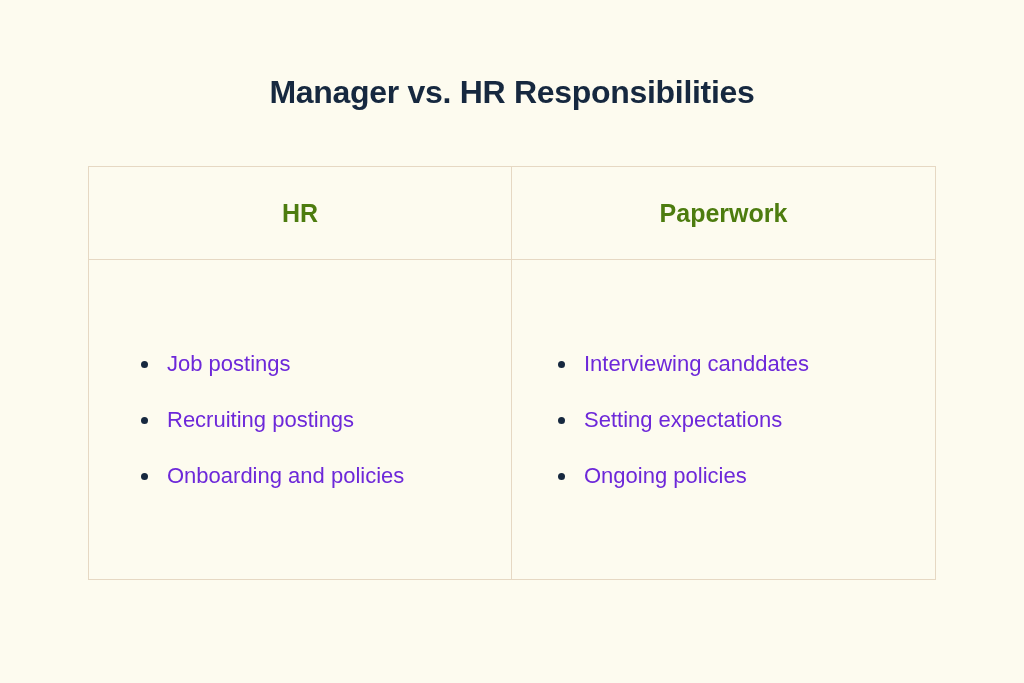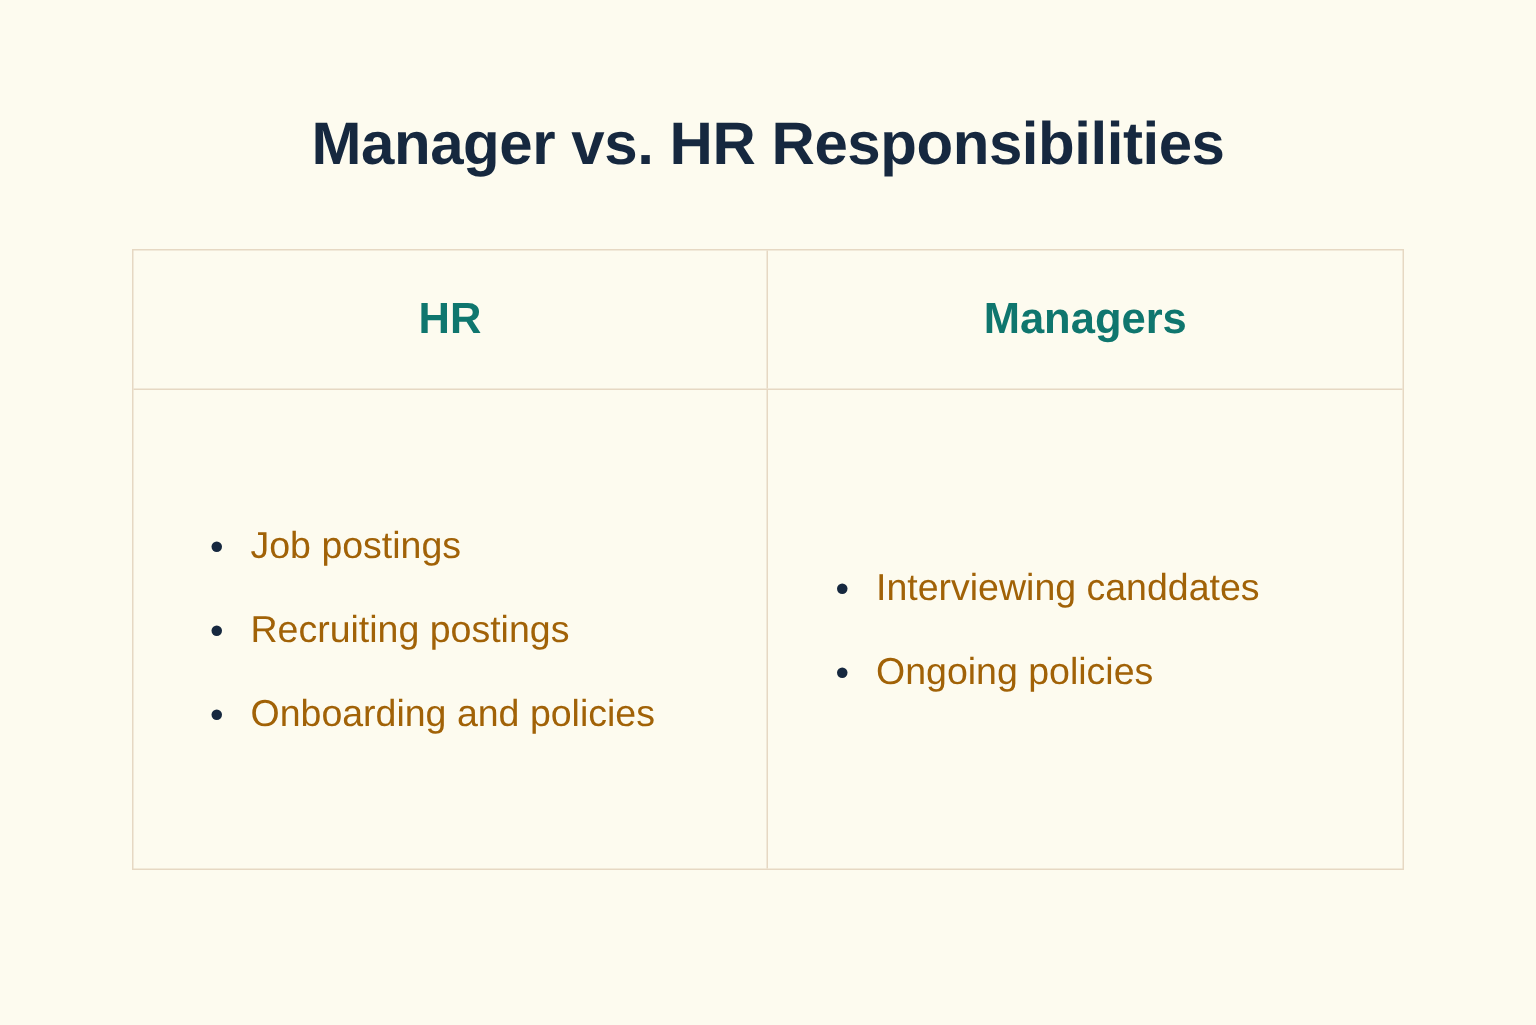--- a/index.html
+++ b/index.html
@@ -19,21 +19,21 @@
     width: 1024px;
     height: 683px;
     box-sizing: border-box;
   }
   .title {
     position: absolute;
     top: 74px;
     left: 0;
     width: 1024px;
     text-align: center;
-    font-size: 40px;
+    font-size: 32px;
     font-weight: bold;
     letter-spacing: -0.3px;
     color: #16283f;
   }
   .table {
     position: absolute;
     left: 88px;
     top: 166px;
     width: 848px;
     height: 414px;
@@ -56,34 +56,34 @@
     box-sizing: border-box;
     display: flex;
     flex-direction: column;
     justify-content: center;
   }
   .col-left {
     border-right: 1px solid #e6d8c3;
   }
   .col-head {
     text-align: center;
-    font-size: 29px;
+    font-size: 25px;
     font-weight: bold;
-    color: #0f766e;
+    color: #4d7c0f;
   }
   ul.items {
     list-style: none;
     margin: 0;
     padding: 0 0 0 48px;
   }
   ul.items li {
     position: relative;
-    font-size: 25px;
+    font-size: 22px;
     line-height: 56px;
-    color: #a16207;
+    color: #6d28d9;
     padding-left: 32px;
   }
   ul.items li::before {
     content: "";
     position: absolute;
     left: 6px;
     top: 25px;
     width: 7px;
     height: 7px;
     border-radius: 50%;
@@ -99,34 +99,35 @@
 
   <div class="title">Manager vs. HR Responsibilities</div>
 
   <div class="table">
 
     <div class="header-row">
       <div class="col col-left">
         <div class="col-head">HR</div>
       </div>
       <div class="col col-right">
-        <div class="col-head">Managers</div>
+        <div class="col-head">Paperwork</div>
       </div>
     </div>
 
     <div class="body-row">
       <div class="col col-left">
         <ul class="items">
           <li>Job postings</li>
           <li>Recruiting postings</li>
           <li>Onboarding and policies</li>
         </ul>
       </div>
       <div class="col col-right">
         <ul class="items">
           <li>Interviewing canddates</li>
+          <li>Setting expectations</li>
           <li>Ongoing policies</li>
         </ul>
       </div>
     </div>
 
   </div>
 </div>
 
 </body></html>

